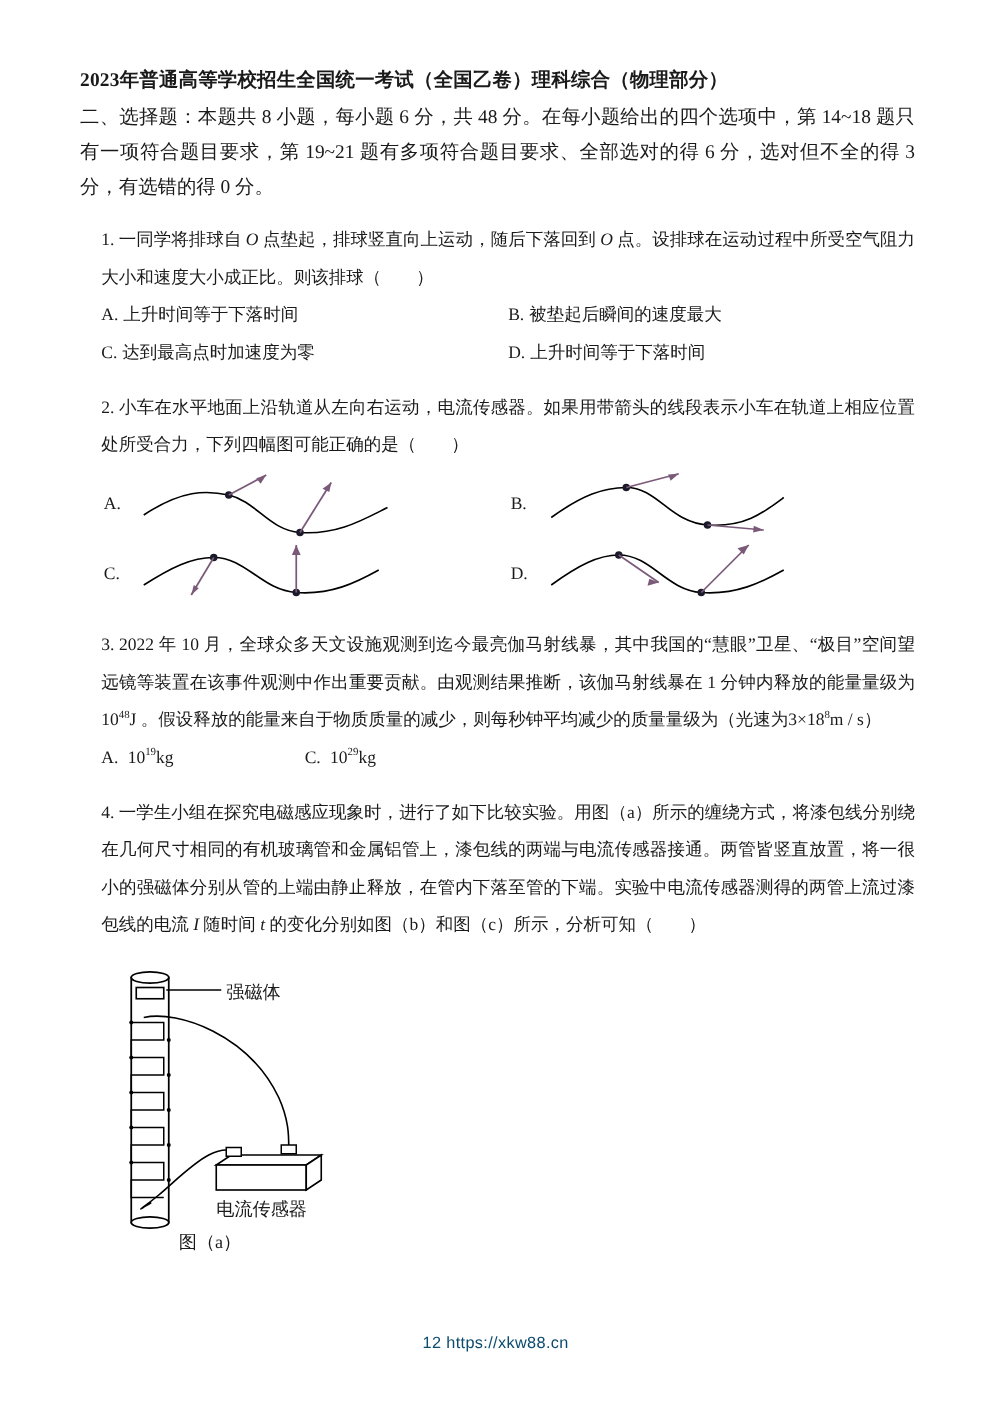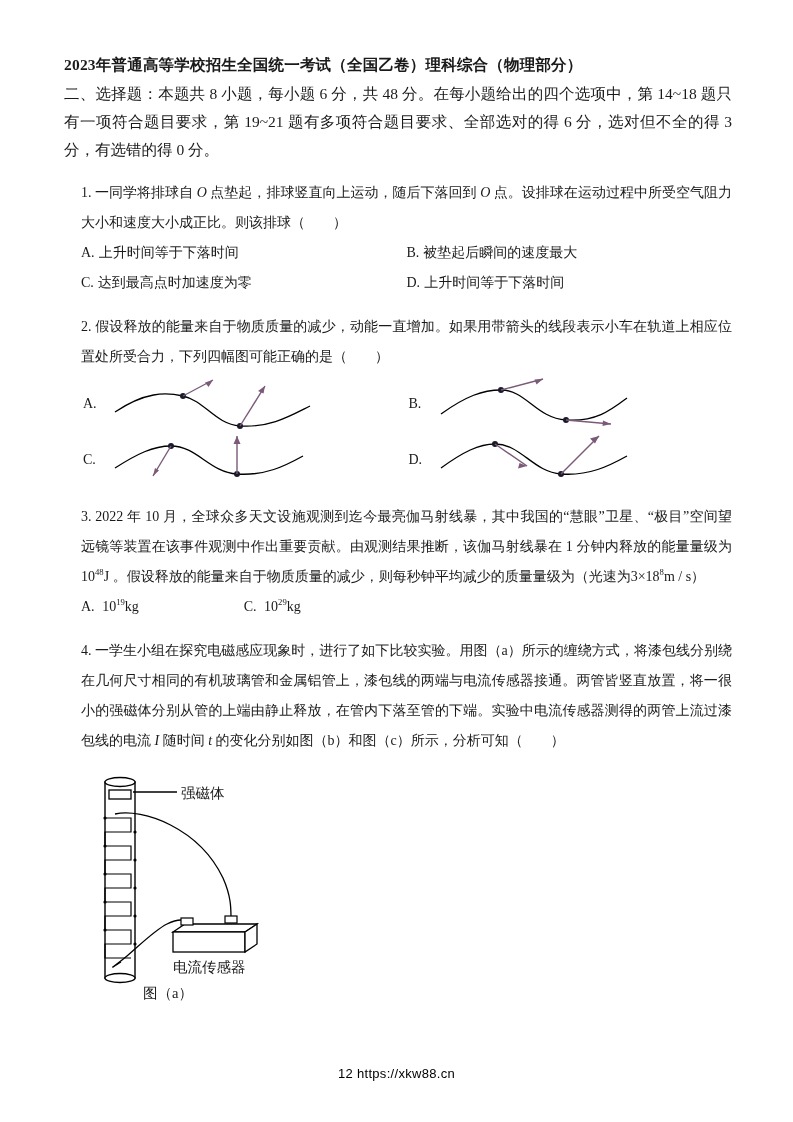--- a/index.html
+++ b/index.html
@@ -141,21 +141,21 @@
         <div class="opt"><span class="opt-label">A.</span><span>上升时间等于下落时间</span></div>
         <div class="opt"><span class="opt-label">B.</span><span>被垫起后瞬间的速度最大</span></div>
       </div>
       <div class="opt-row">
         <div class="opt"><span class="opt-label">C.</span><span>达到最高点时加速度为零</span></div>
         <div class="opt"><span class="opt-label">D.</span><span>上升时间等于下落时间</span></div>
       </div>
     </div>
 
     <div class="question">
-      <div class="q-stem"><span>2.</span> <span>假设释放的能量来自于物质质量的减少，动能一直增加。如果用带箭头的线段表示小车在轨道上相应位置处所受合力，下列四幅图可能正确的是（　　）</span></div>
+      <div class="q-stem"><span>2.</span> <span>小车在水平地面上沿轨道从左向右运动，电流传感器。如果用带箭头的线段表示小车在轨道上相应位置处所受合力，下列四幅图可能正确的是（　　）</span></div>
 
       <div class="fig-opts">
 
         <div class="fig-opt-row">
 
           <div class="fig-opt">
             <span class="fig-label">A.</span>
             <svg width="270" height="56" viewBox="0 0 270 56">
               <path d="M10,36 C40,16 60,16 78,20 C100,25 110,48 135,50 C165,52 185,40 205,30" fill="none" stroke="#000" stroke-width="1.3"></path>
               <circle cx="78" cy="20" r="3" fill="#1a1a2a"></circle>
@@ -270,17 +270,17 @@
 
           <text x="92" y="206" font-family="'Liberation Serif', serif" font-size="14.5" fill="#1a1a1a">电流传感器</text>
 
           <text x="62" y="232" font-family="'Liberation Serif', serif" font-size="14.5" fill="#1a1a1a">图（a）</text>
         </svg>
       </div>
     </div>
 
   </div>
 
-  <div class="footer" style="color: #000000;">
+  <div class="footer" style="color: #0c4a6e;">
     <span>12</span>
     <span>https://xkw88.cn</span>
   </div>
 </div>
 
 </body></html>

